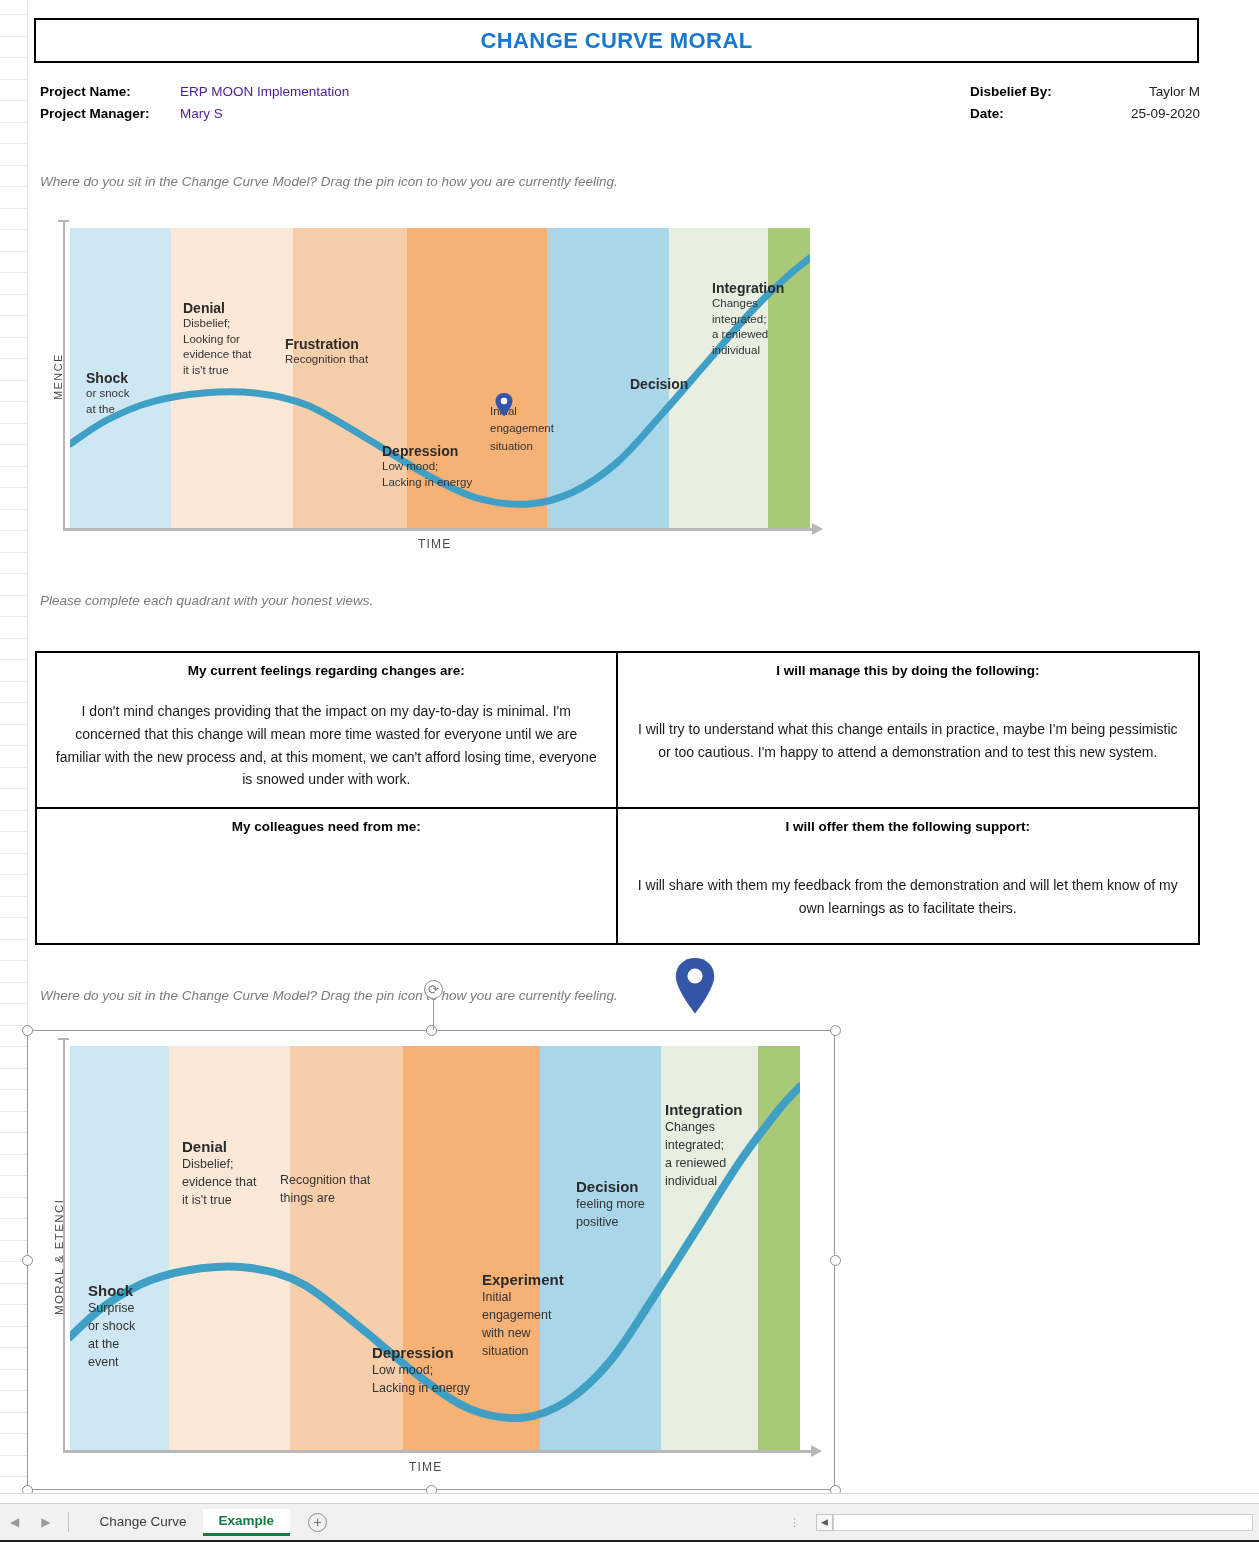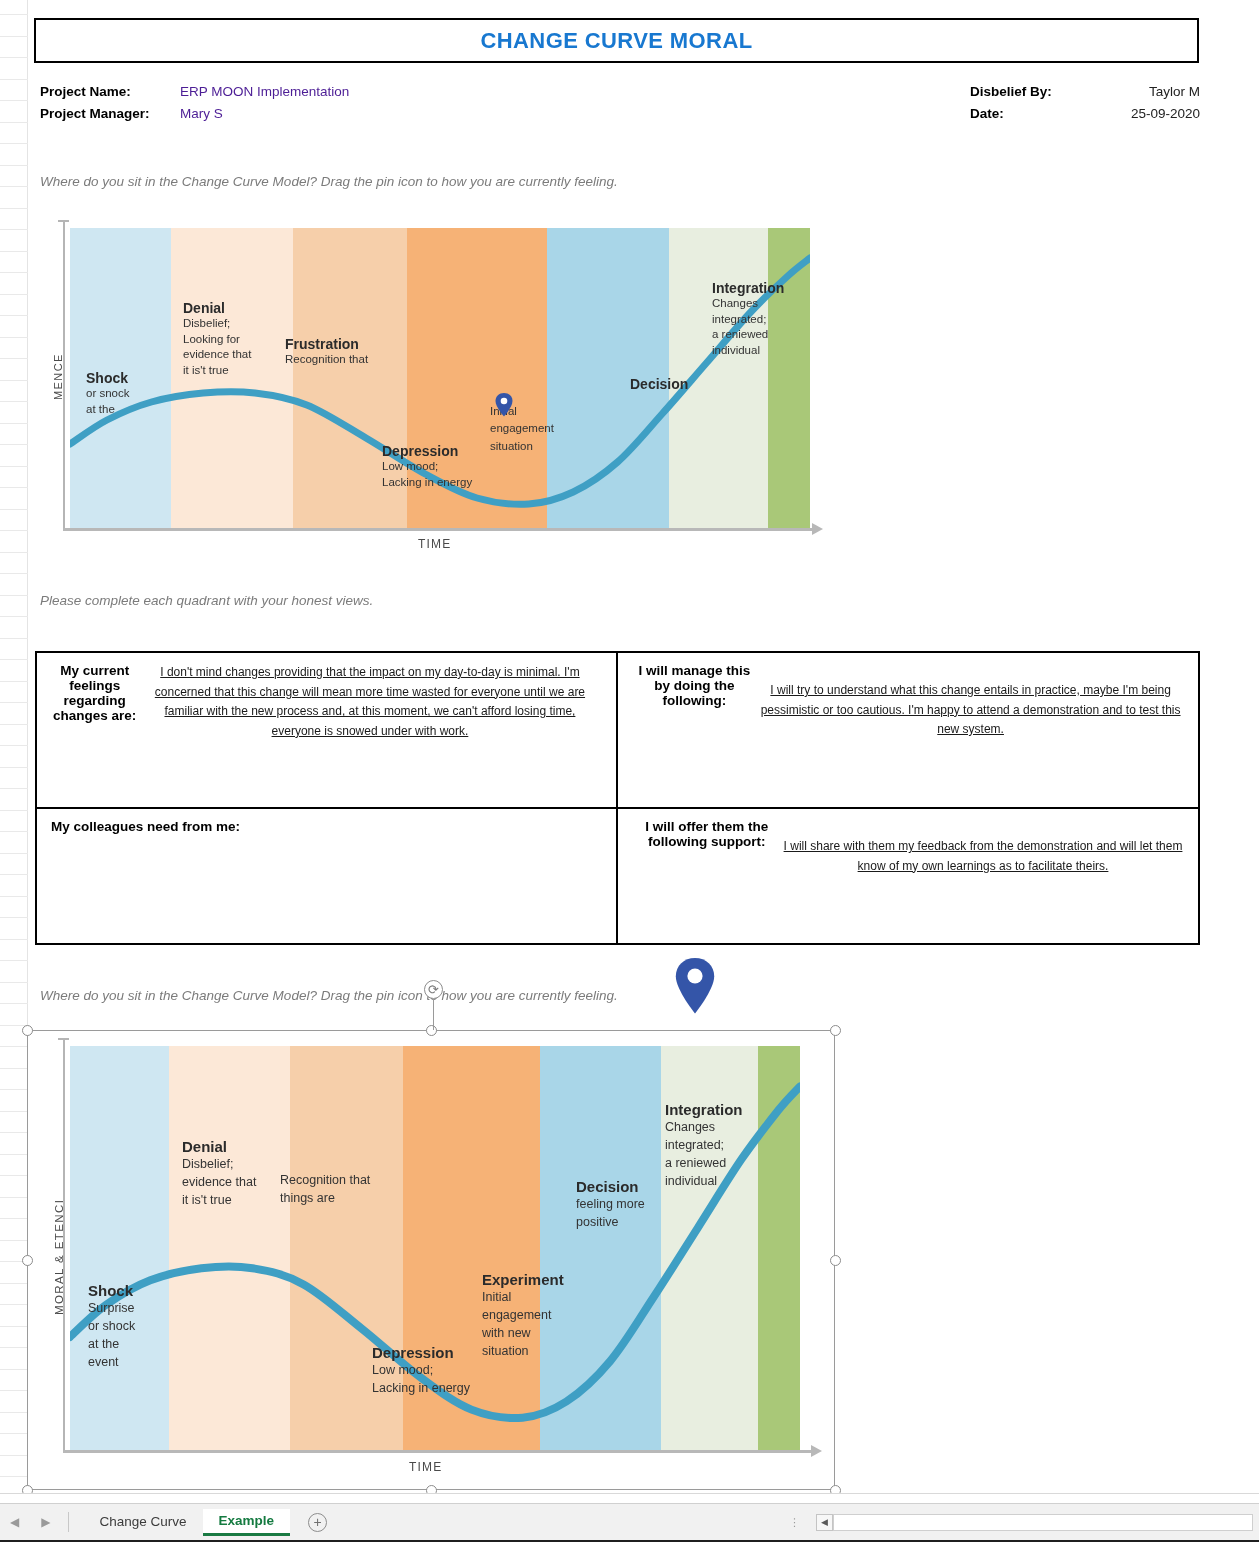--- a/index.html
+++ b/index.html
@@ -137,39 +137,38 @@
     left: 35px; top: 651px;
     width: 1165px; height: 294px;
     border: 2px solid #000;
     display: grid;
     grid-template-columns: 1fr 1fr;
     grid-template-rows: 156px 1fr;
     background: #fff;
   }
   .quad {
     padding: 10px 14px 6px 14px;
-    display: flex; flex-direction: row;
+    display: flex; flex-direction: column;
     overflow: hidden;
   }
   .quad-0 { border-right: 2px solid #000; border-bottom: 2px solid #000; }
   .quad-1 { border-bottom: 2px solid #000; }
   .quad-2 { border-right: 2px solid #000; }
   .quad-hd {
     text-align: center;
     font-weight: bold;
     font-size: 13.5px;
     color: #000;
     margin-bottom: 22px;
   }
   .quad-bd {
     text-align: center;
-    font-size: 12px;
+    font-size: 14px;
     color: #1a1a1a;
     line-height: 1.63;
-    text-decoration: underline;
   }
   .quad-1 .quad-bd, .quad-3 .quad-bd { margin-top: 18px; }
 
   
   .sel-frame {
     position: absolute;
     left: 27px; top: 1030px;
     width: 808px; height: 460px;
     border: 1px solid #9a9a9a;
     pointer-events: none;

